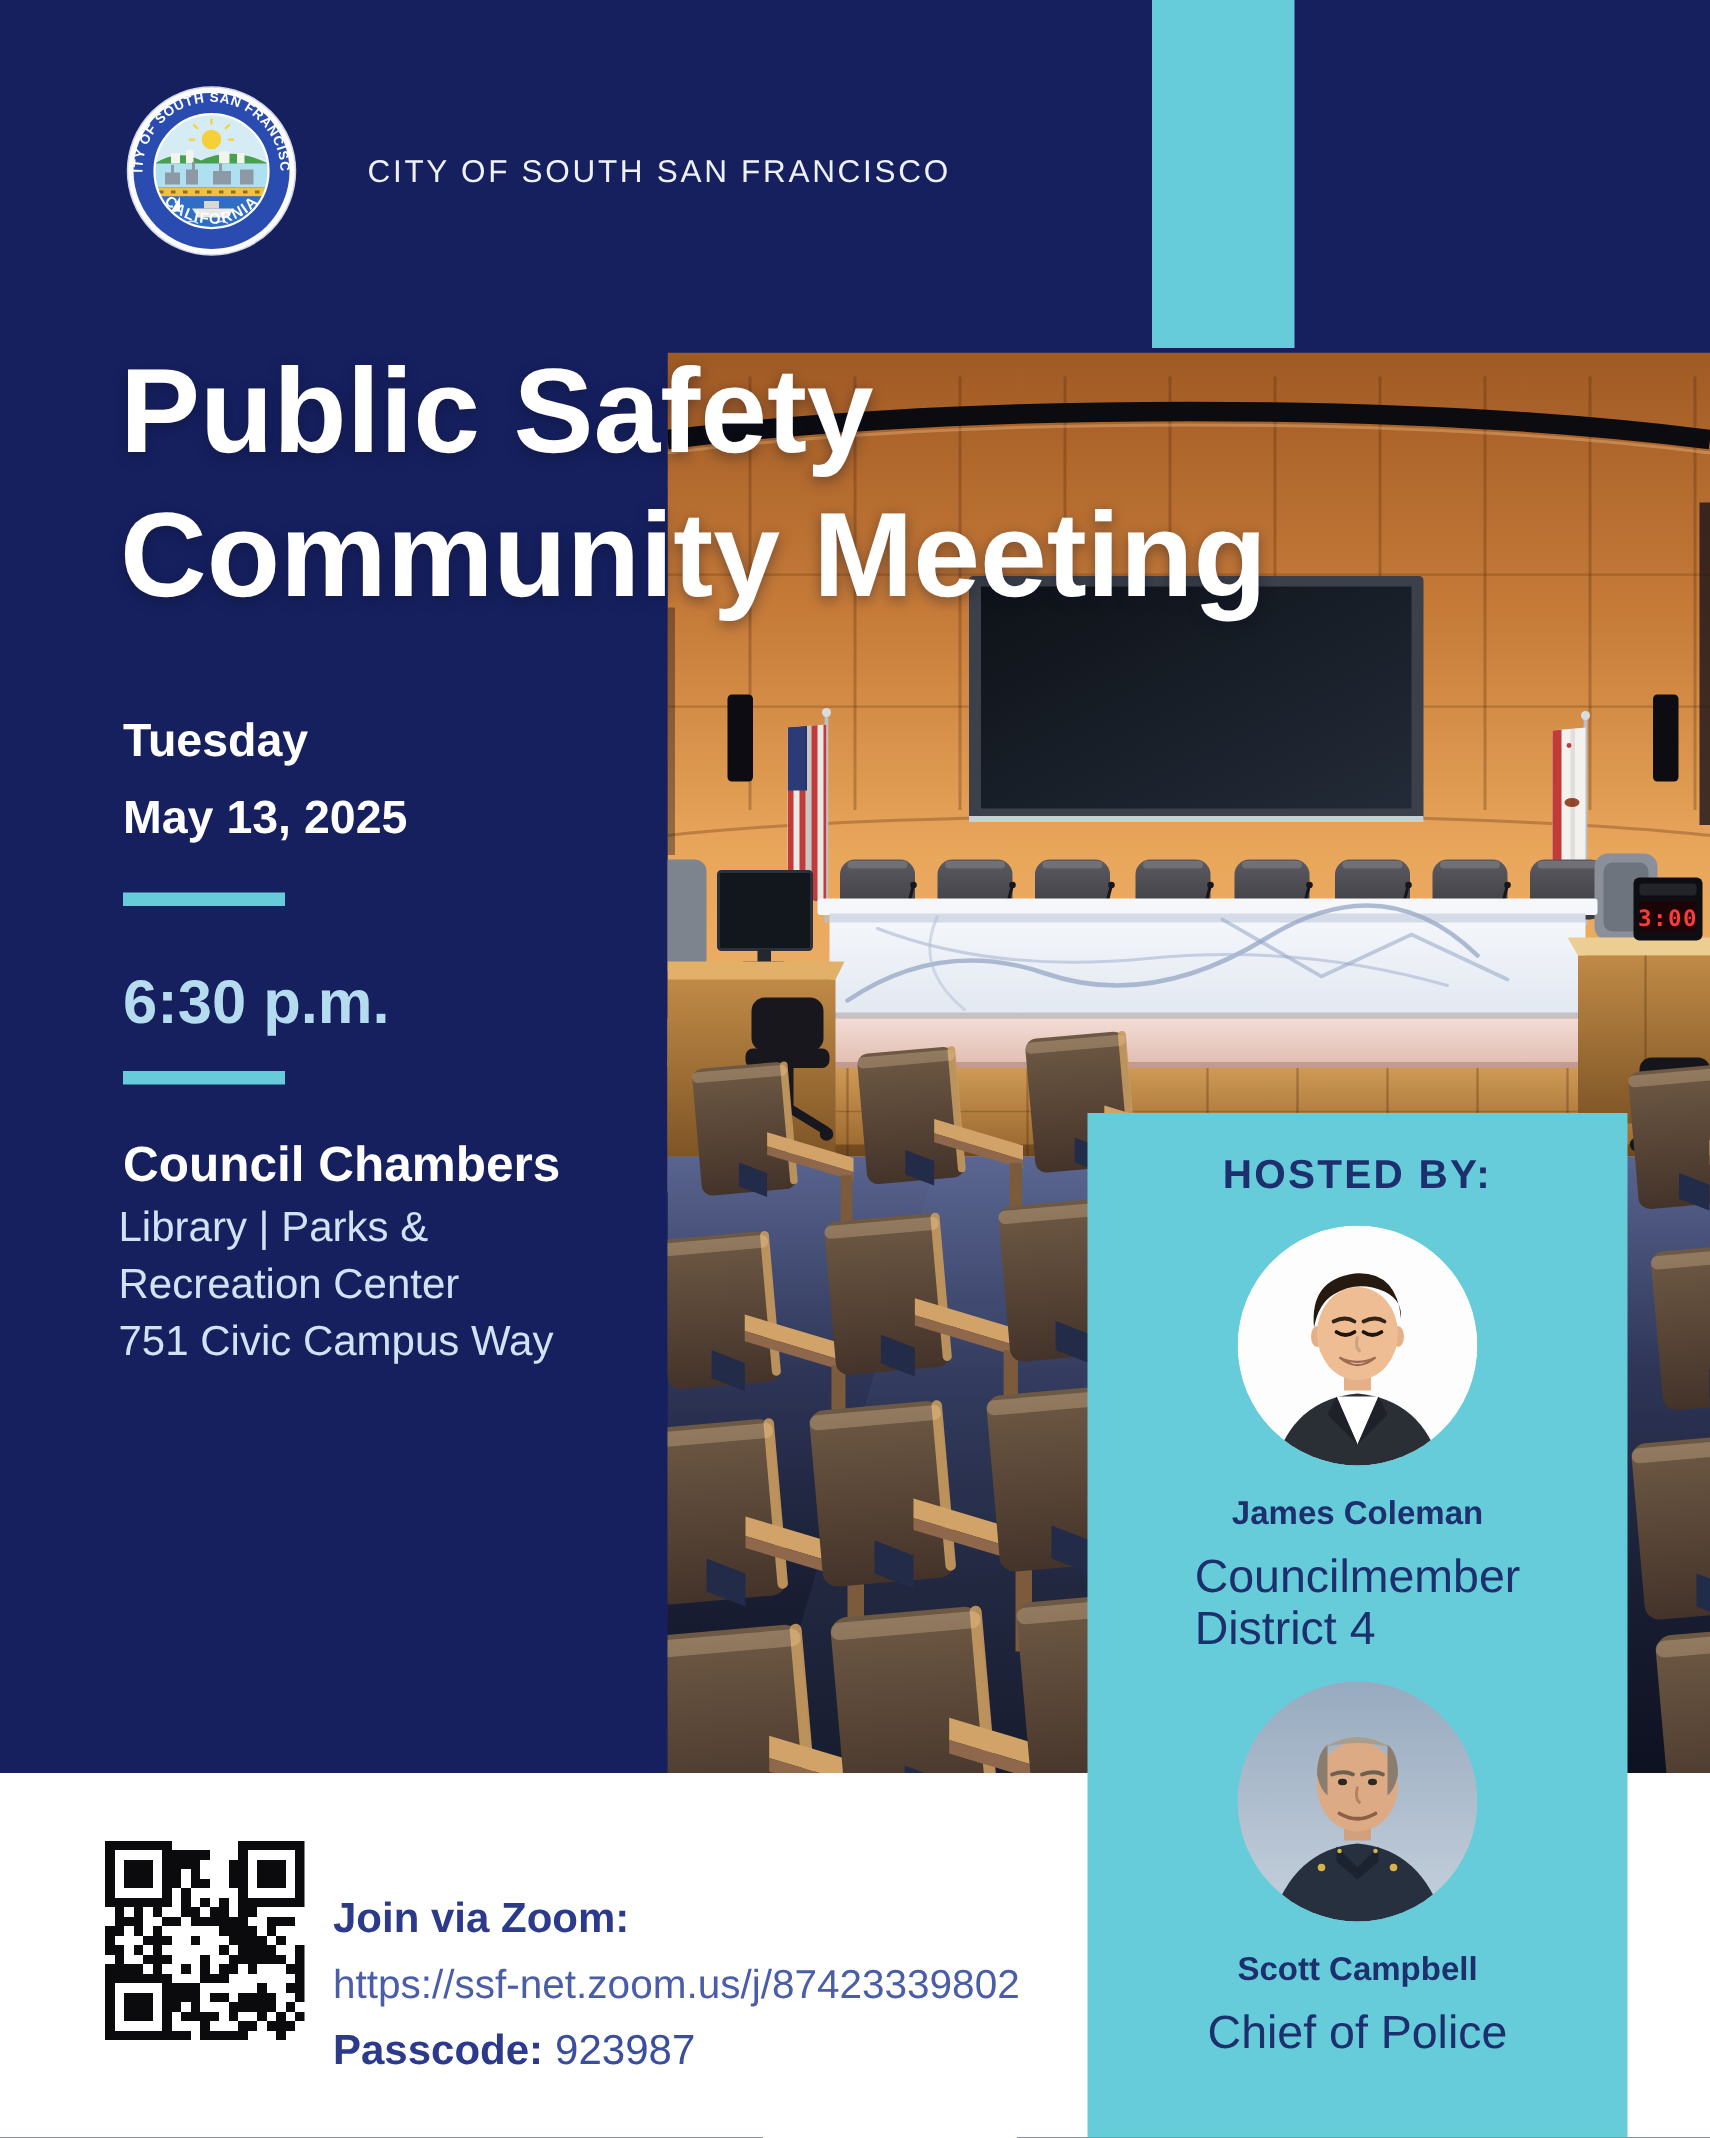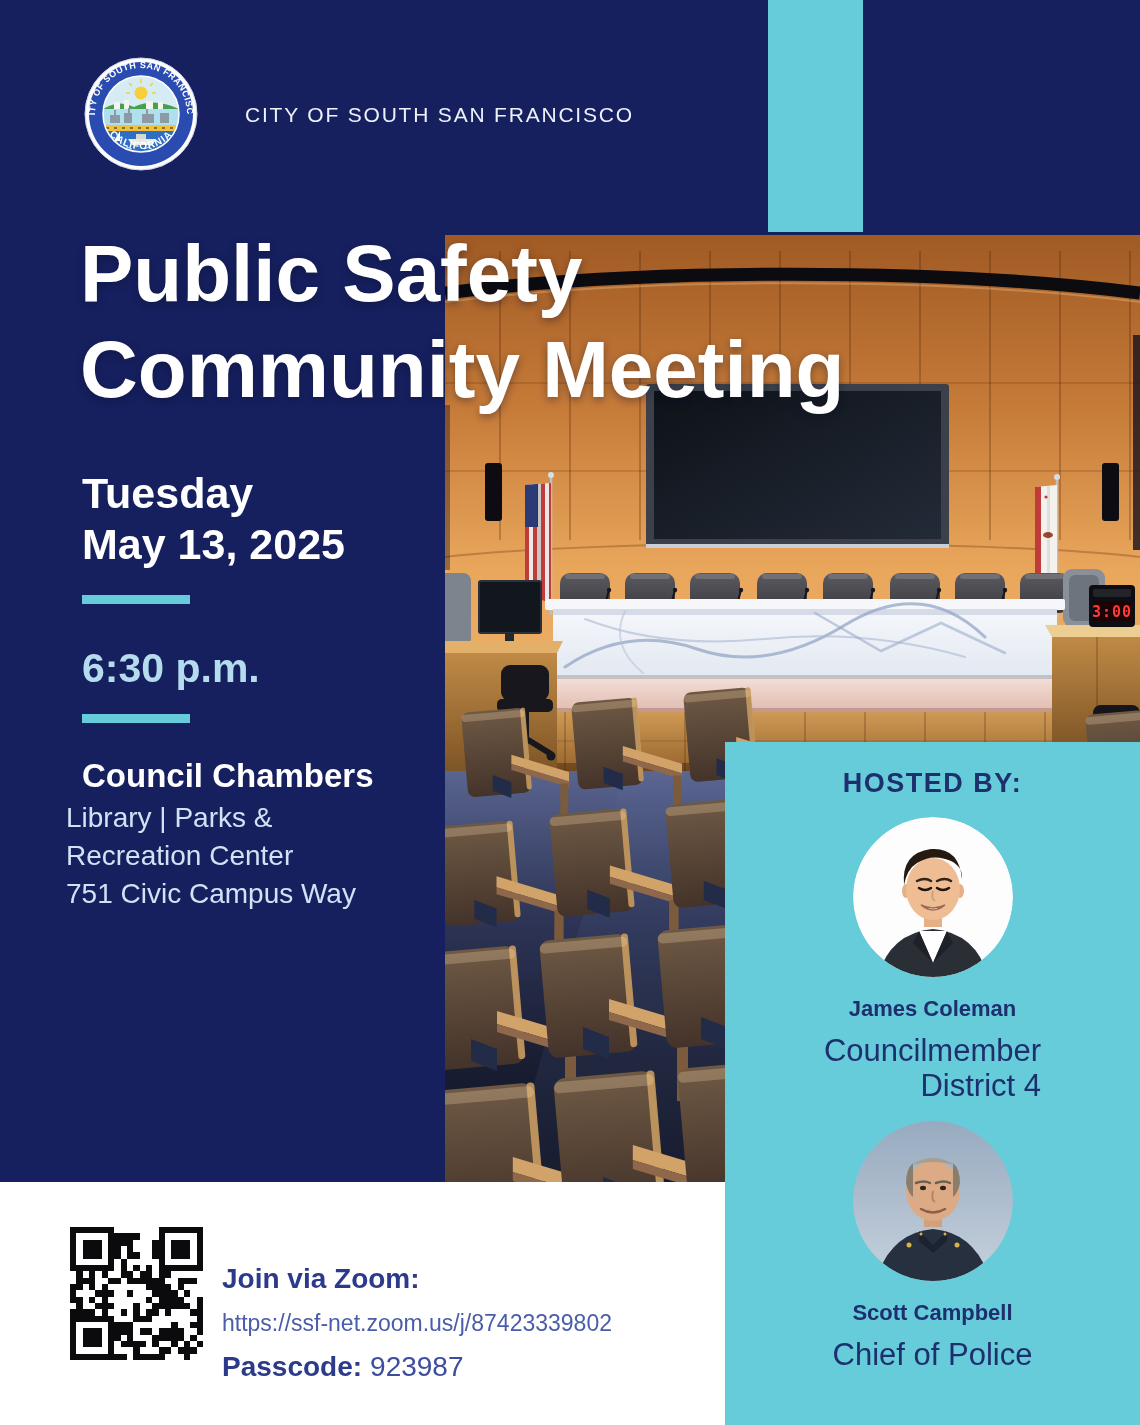--- a/index.html
+++ b/index.html
@@ -15,38 +15,38 @@
   .teal-bar{position:absolute;left:768px;top:0;width:95px;height:232px;background:var(--teal);}
   .white-strip{position:absolute;left:0;top:1182px;width:1140px;height:243px;background:var(--white);}
 
   .seal{position:absolute;left:84px;top:57px;width:114px;height:114px;}
   .org-name{position:absolute;left:245px;top:103px;font-size:21px;letter-spacing:1.8px;color:#eef1f8;}
 
   .title{position:absolute;left:80px;top:226px;font-size:80px;font-weight:700;line-height:96px;
          color:var(--white);text-shadow:0 3px 9px rgba(10,14,40,.4);white-space:nowrap;}
   .title span{display:block;}
 
-  .date-block{position:absolute;left:82px;top:468px;font-size:43px;font-weight:700;line-height:51px;color:var(--white);}
+  .date-block{position:absolute;left:82px;top:468px;font-size:31px;font-weight:700;line-height:51px;color:var(--white);}
   .divider{position:absolute;left:82px;width:108px;height:9px;background:var(--teal);}
   .divider.d1{top:595px;} .divider.d2{top:714px;}
   .time{position:absolute;left:82px;top:645px;font-size:41px;font-weight:700;color:var(--time);}
   .venue{position:absolute;left:82px;top:757px;font-size:33px;font-weight:700;color:var(--white);}
-  .address{position:absolute;left:66px;top:799px;font-size:28px;line-height:38px;color:var(--address);}
-
-  .host-panel{position:absolute;left:725px;top:742px;width:415px;height:683px;background:var(--teal);
-              display:flex;flex-direction:column;align-items:center;text-align:right;}
+  .address{position:absolute;left:79px;top:799px;font-size:28px;line-height:38px;color:var(--address);}
+
+  .host-panel{position:absolute;left:725px;top:742px;width:360px;height:683px;background:var(--teal);
+              display:flex;flex-direction:column;align-items:center;text-align:left;}
   .hb-heading{margin-top:26px;font-size:27px;font-weight:700;letter-spacing:1.5px;color:var(--panel);}
   .avatar{width:160px;height:160px;border-radius:50%;margin-top:18px;overflow:hidden;}
   .host-name{margin-top:12px;font-size:22px;font-weight:700;line-height:40px;color:var(--panel);}
   .host-role{margin-top:4px;font-size:31px;line-height:35px;color:var(--panel);}
 
   .qr{position:absolute;left:70px;top:1227px;width:133px;height:133px;}
   .zoom-info{position:absolute;left:222px;top:1230px;margin-top:32px;}
   .z-label{font-size:28px;font-weight:700;color:var(--join);line-height:33px;}
-  .z-url{font-size:23px;color:var(--url);line-height:32px;margin-top:12px;text-align:center;}
+  .z-url{font-size:27px;color:var(--url);line-height:32px;margin-top:12px;text-align:center;}
   .z-pass{font-size:28px;color:var(--join);line-height:33px;margin-top:11px;}
   .z-pass .val{font-weight:400;color:#3b4d9e;margin-left:8px;}
 </style>
 </head>
 <body>
 
 <div class="page">
   <div class="bg-navy"></div>
 
   <svg class="photo" width="695" height="947" viewBox="0 0 695 947">

